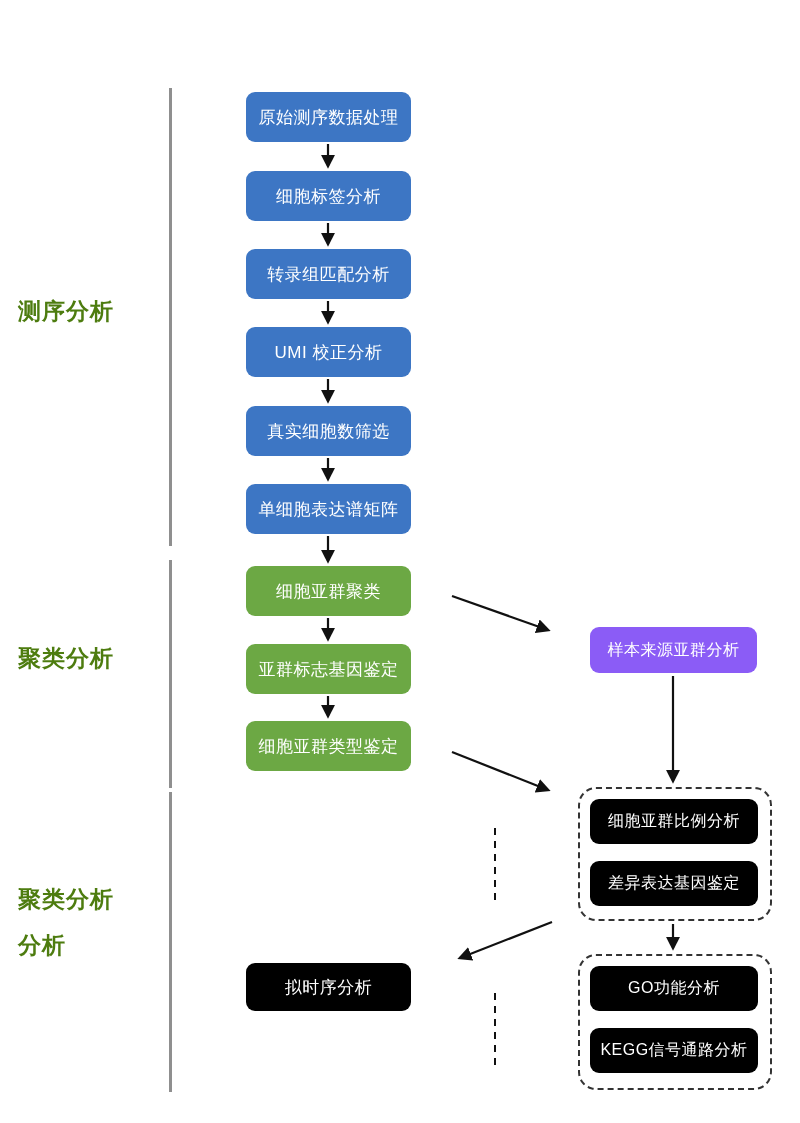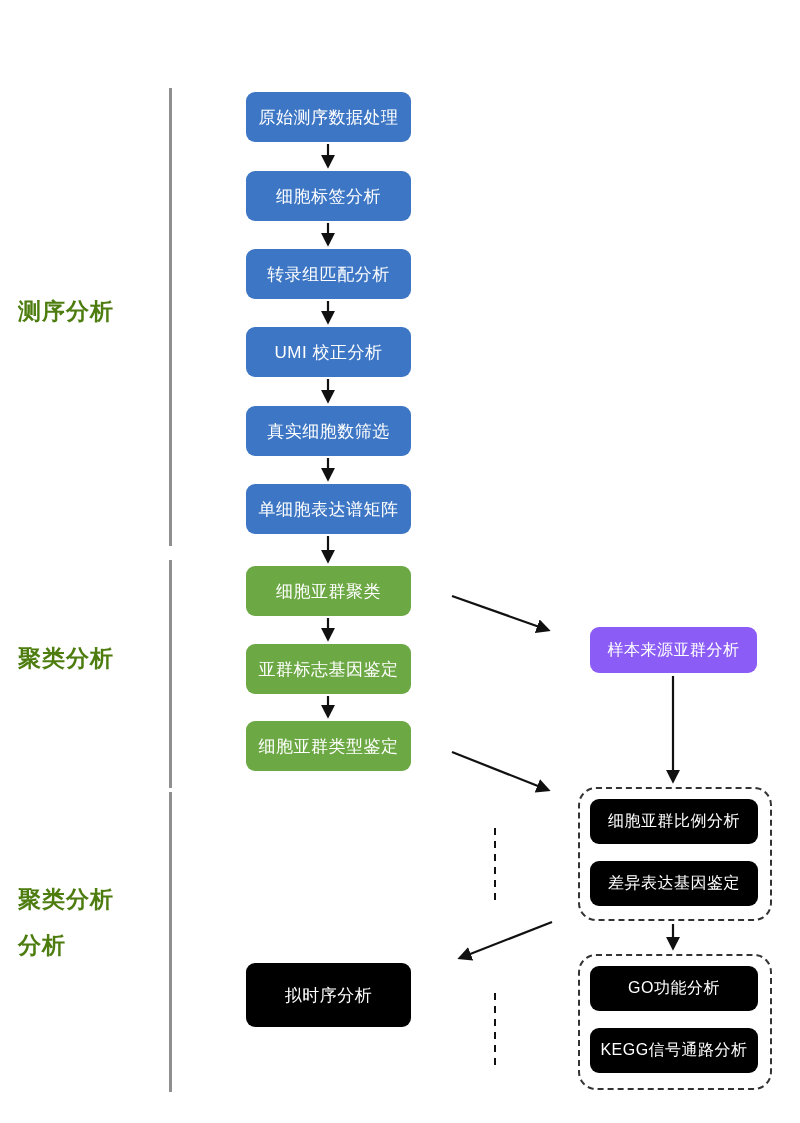--- a/index.html
+++ b/index.html
@@ -82,21 +82,21 @@
     width: 194px;
     border: 2px dashed #333333;
     border-radius: 18px;
     box-sizing: border-box;
   }
   .dg1 { top: 787px; height: 134px; }
   .dg2 { top: 954px; height: 136px; }
   .side { left: 590px; width: 168px; height: 45px; font-size: 16px; }
   .sA { top: 799px; }  .sB { top: 861px; }
   .sC { top: 966px; }  .sD { top: 1028px; }
-  .pseudotime { left: 246px; top: 963px; width: 165px; height: 64px; }
+  .pseudotime { left: 246px; top: 963px; width: 165px; height: 48px; }
   
   .arrows {
     position: absolute;
     left: 0; top: 0;
     width: 800px; height: 1123px;
     pointer-events: none;
   }
   .arrows line { stroke: #111111; stroke-width: 2.2; }
   .arrows .dashline { stroke: #111111; stroke-width: 2; stroke-dasharray: 7 6; }
 </style>

